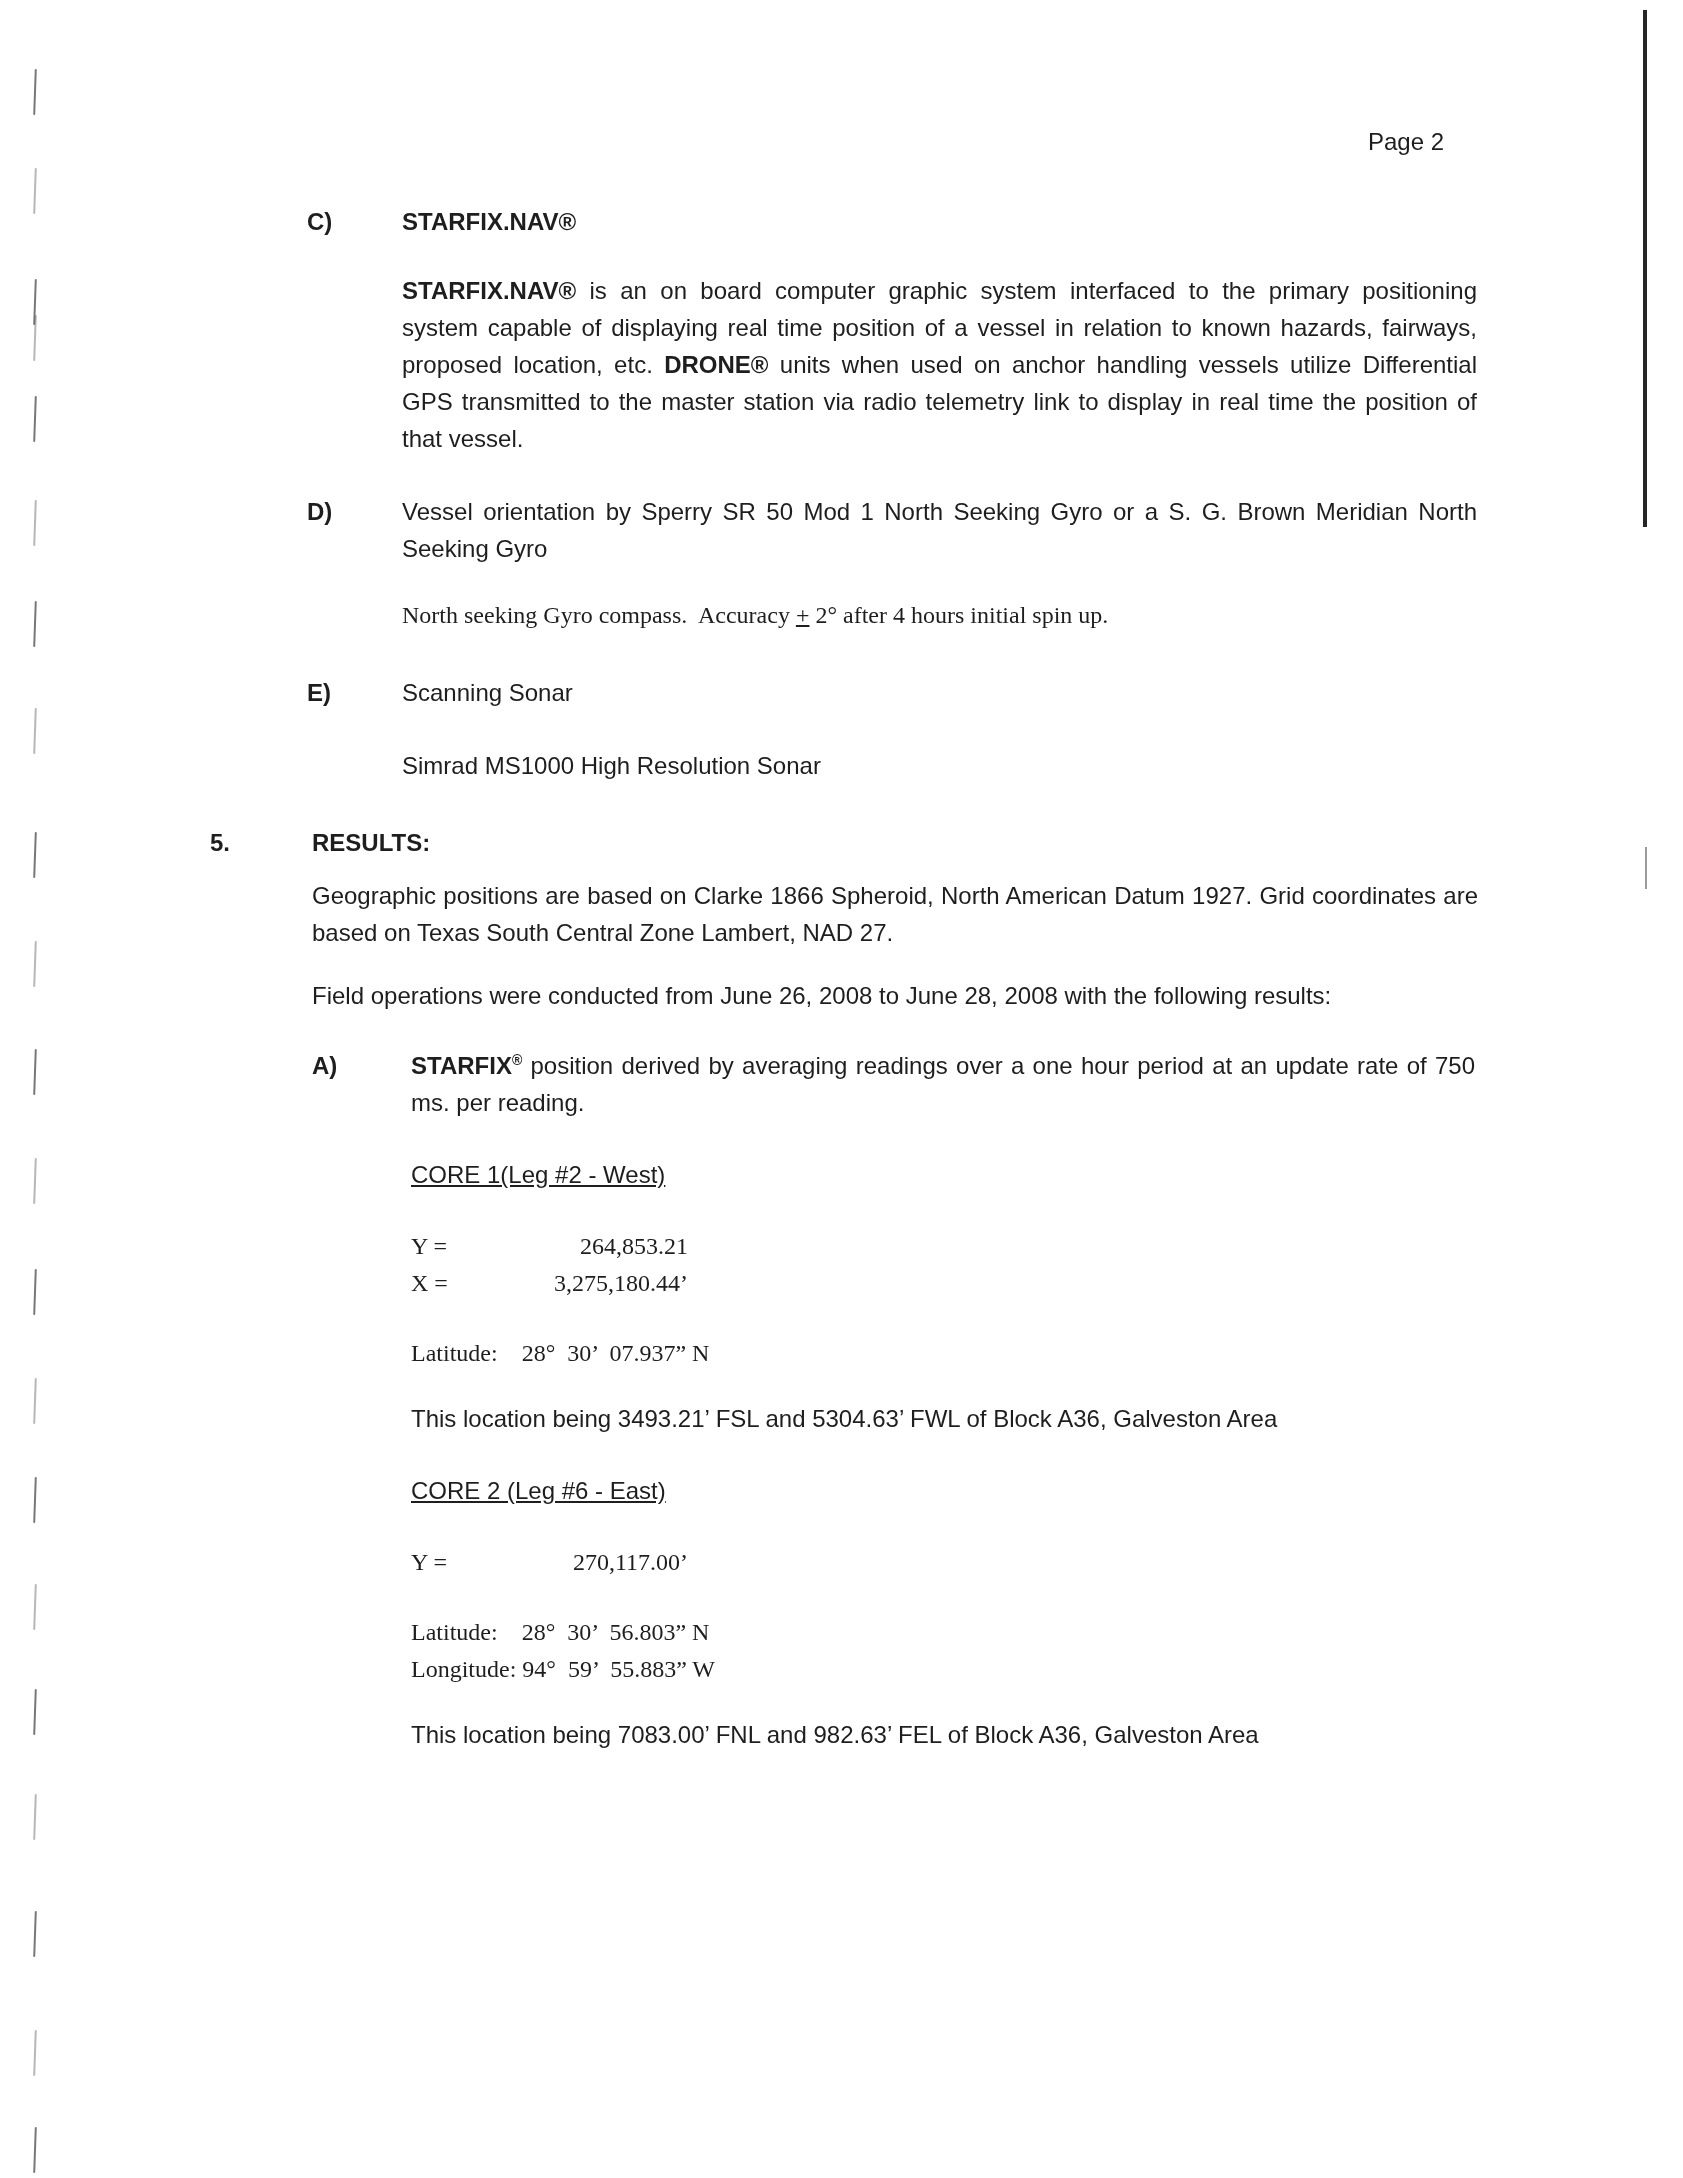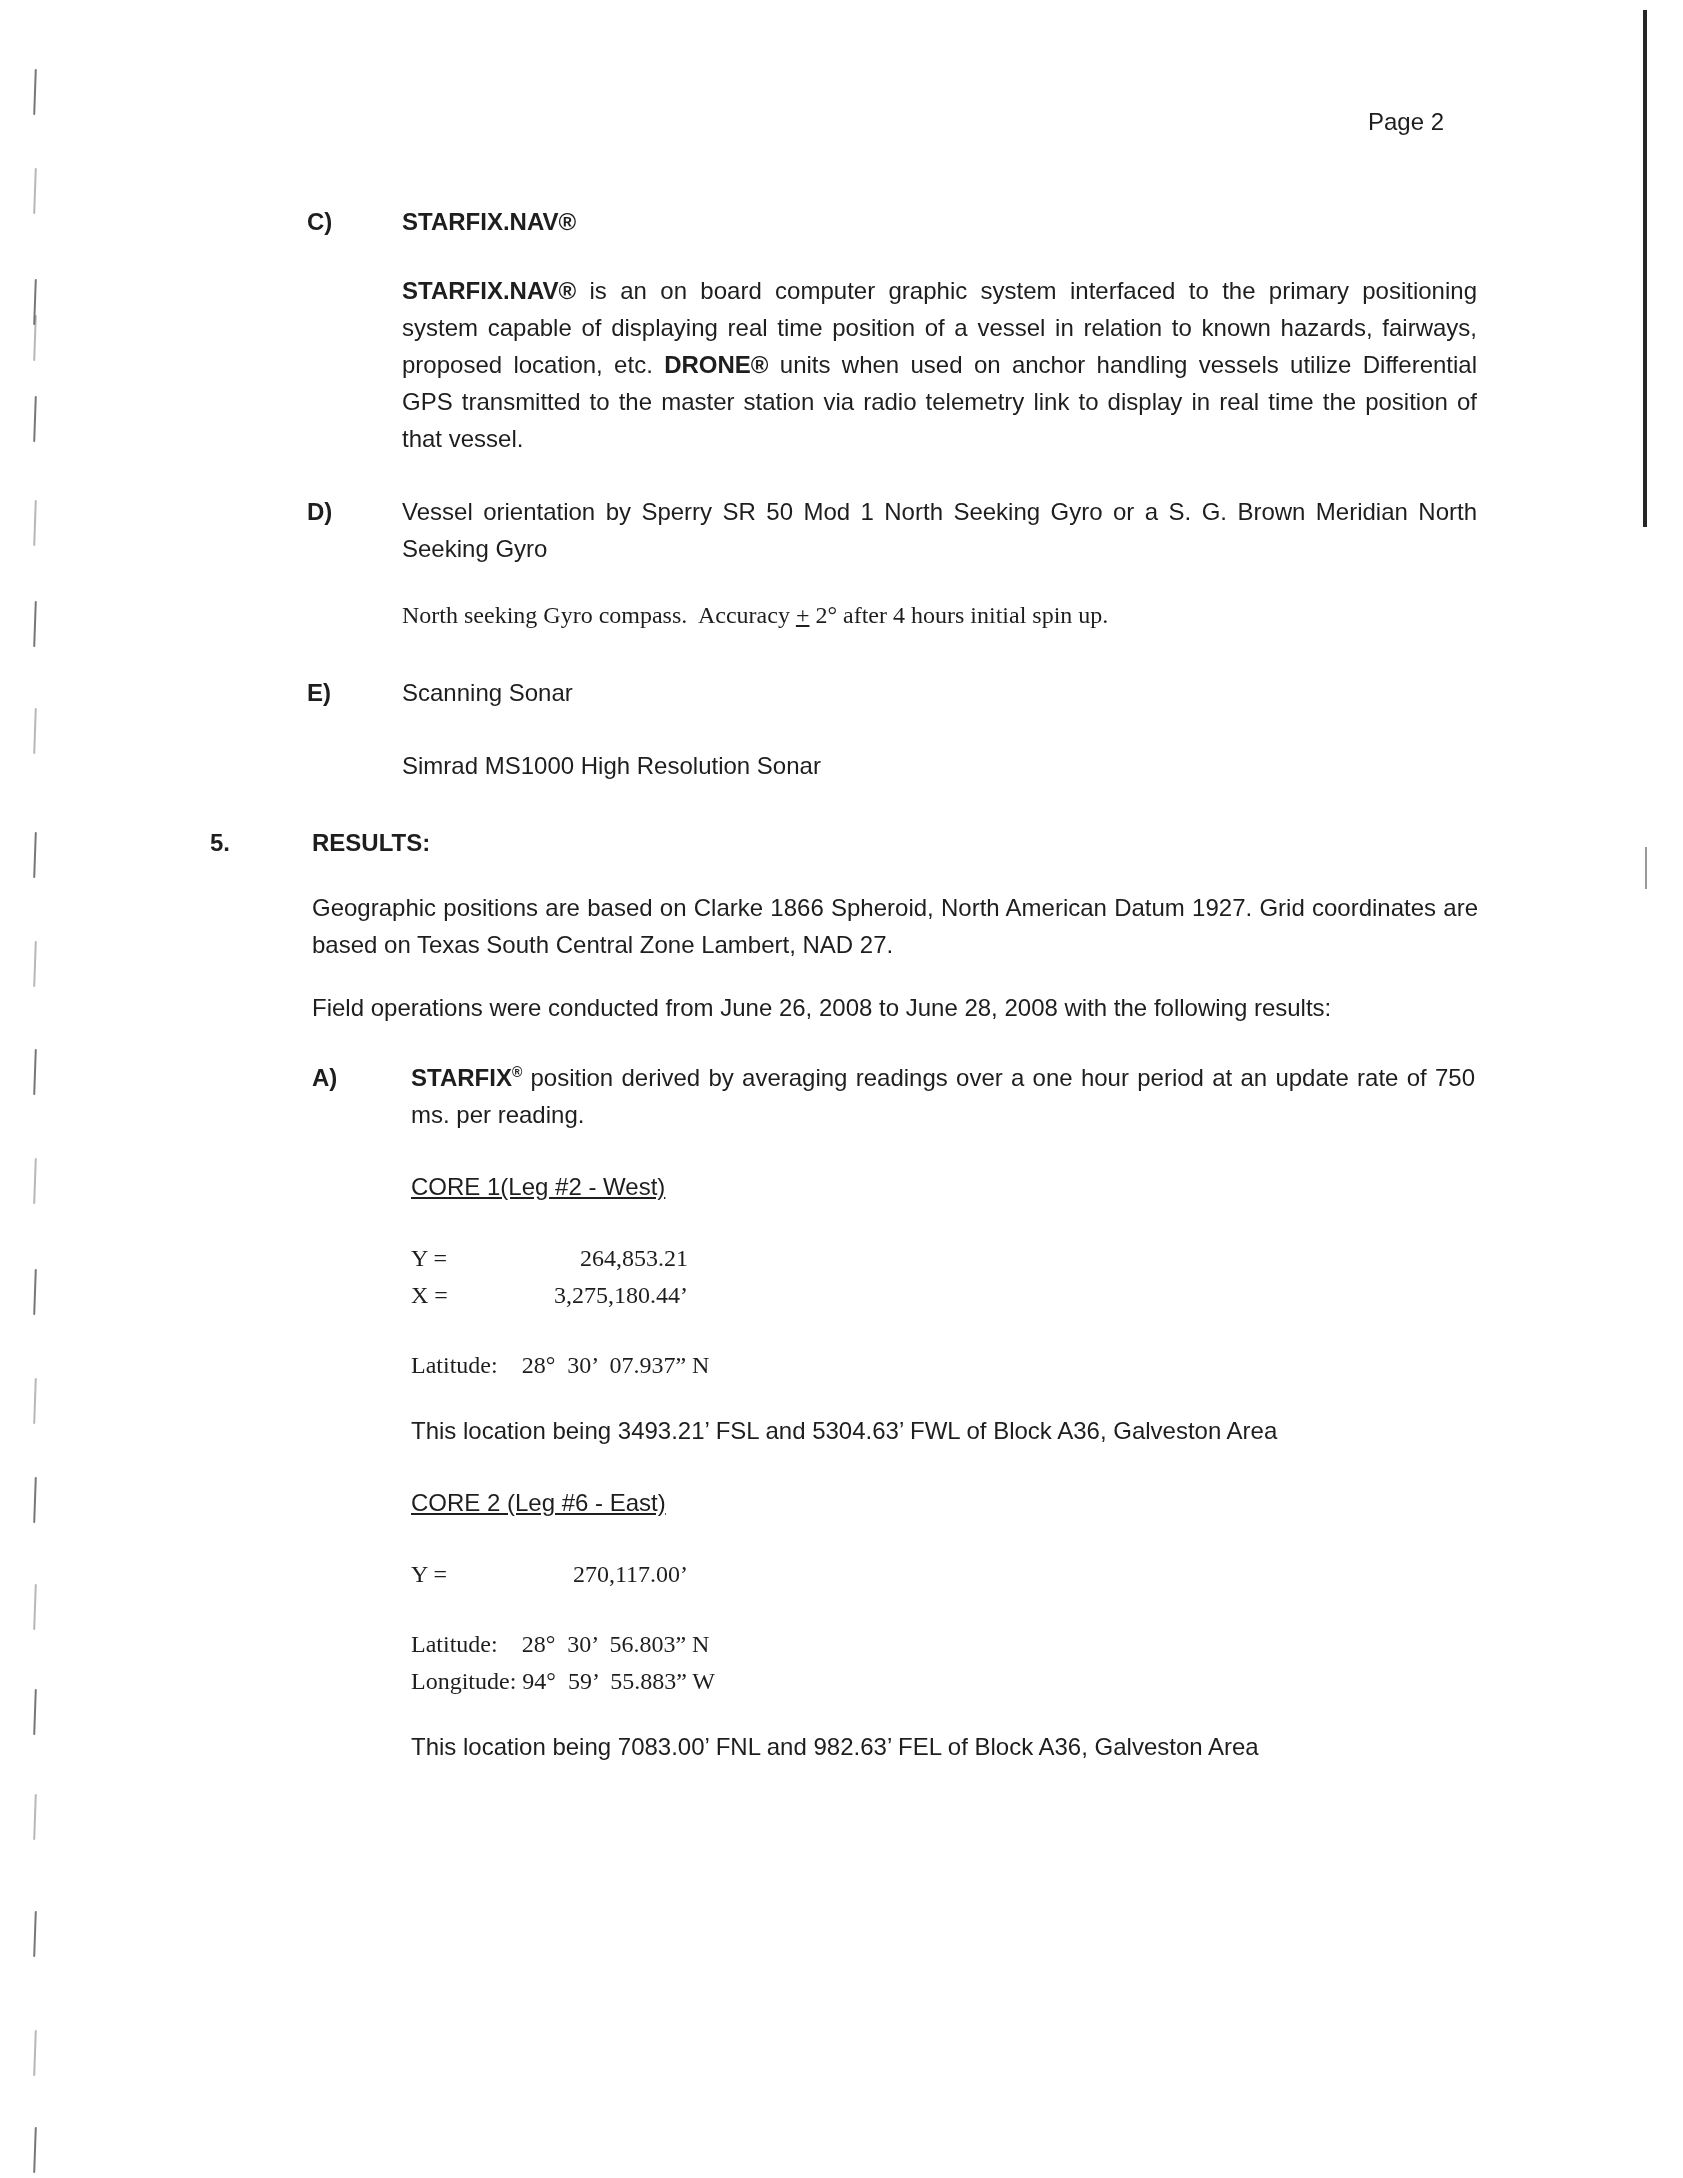--- a/index.html
+++ b/index.html
@@ -10,21 +10,21 @@
     margin:0 auto;
     font-family:"Liberation Sans", sans-serif;
     color:#1e1e1e;
     font-size:24px;
     line-height:37px;
     overflow:hidden;
   }
   .b { font-weight:bold; }
   .pre { white-space:pre-wrap;font-family:Liberation Serif, serif; }
   .just { text-align:justify; }
-  .page-number { position:absolute; top:103px; left:1368px; }
+  .page-number { position:absolute; top:123px; left:1368px; }
   .doc { padding-top:203px; }
   p { margin:0; }
 
   .sec { display:flex; }
   .sec-c, .sec-d, .sec-e { margin-left:307px; }
   .sec-c .lbl, .sec-d .lbl, .sec-e .lbl { width:95px; flex:none; font-weight:bold; }
   .sec-c .bod, .sec-d .bod, .sec-e .bod { width:1075px; }
 
   .sec-5 { margin-left:210px; }
   .sec-5 .lbl { width:102px; flex:none; font-weight:bold; }
@@ -33,21 +33,21 @@
   .sec-a { display:flex; margin-top:33px; }
   .sec-a .lbl { width:99px; flex:none; font-weight:bold; }
   .sec-a .bod { width:1064px; }
 
   .hdg { font-weight:bold; margin-bottom:32px; }
   .sec-c { margin-bottom:36px; }
   .sec-d { margin-bottom:40px; }
   .sec-e { margin-bottom:40px; }
   .gyro-line { margin-top:30px; }
   .simrad-line { margin-top:36px; }
-  .results-hdg { font-weight:bold; margin-bottom:28px; }
+  .results-hdg { font-weight:bold; margin-bottom:16px; }
   .para5 { margin-bottom:26px; }
 
   .core-hdg { text-decoration:underline; margin-top:35px; margin-bottom:35px; }
   .coord-row { white-space:pre;font-family:Liberation Serif, serif; }
   .coord-label { display:inline-block; width:61px; }
   .coord-value { display:inline-block; width:216px; text-align:right; }
   .latlon { margin-top:33px; }
   .loc-line { margin-top:28px; }
   .pm { text-decoration:underline; }
   sup.reg { font-size:14px; vertical-align:super; line-height:0; }

